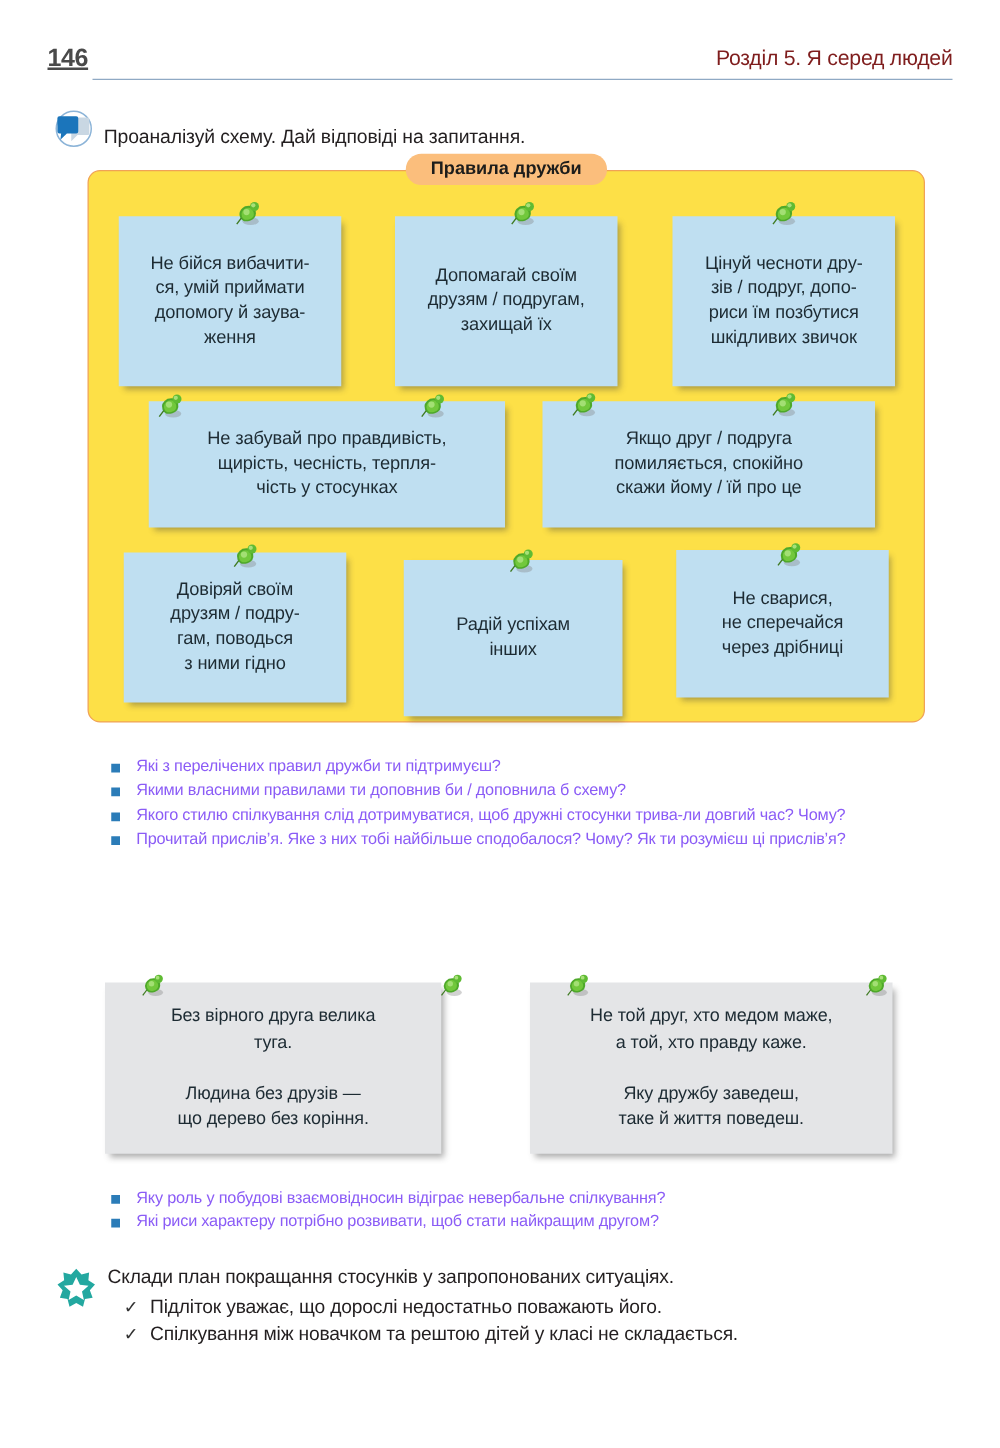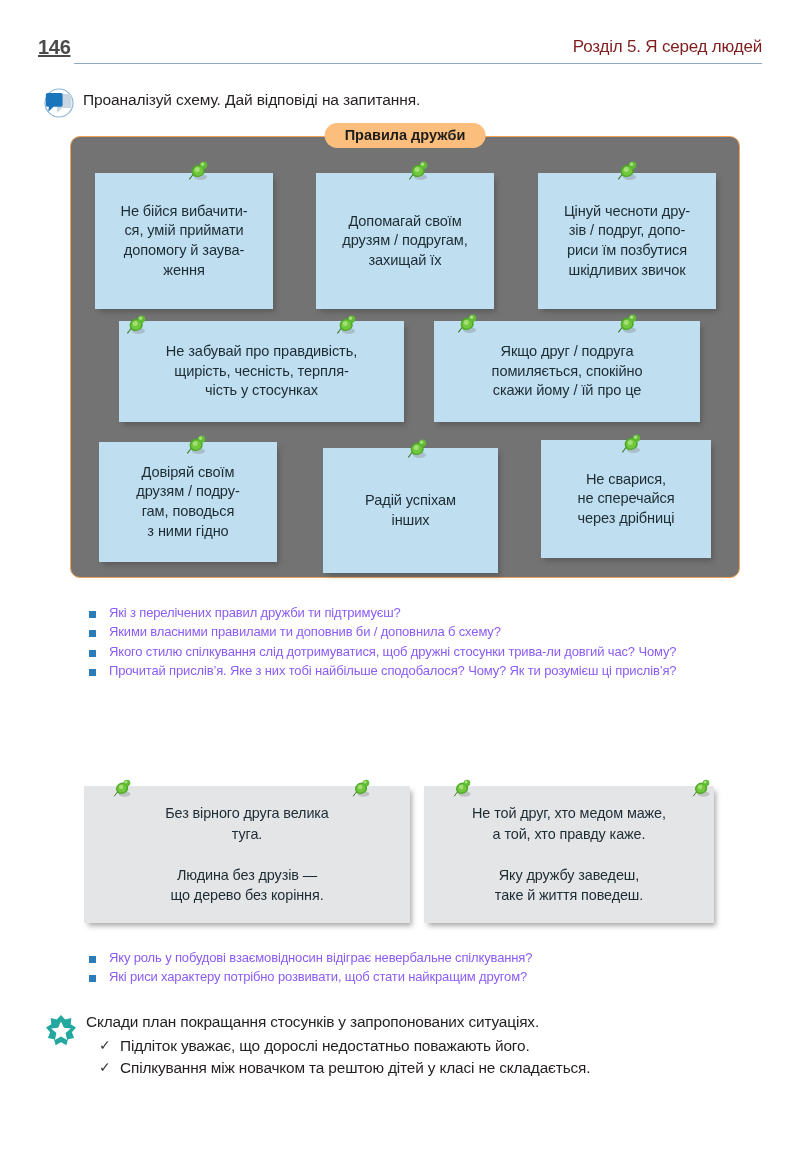--- a/index.html
+++ b/index.html
@@ -29,33 +29,33 @@
     letter-spacing: -.2px;
   }
   .header-rule {
     position: absolute; left: 36px; right: 0; top: 27px;
     height: 1px; background: #8fa9c4;
   }
 
   
   .task-row {
     position: absolute; left: 44px; top: 86px; width: 716px;
-    display: flex; align-items: flex-start; gap: 9px;
+    display: flex; align-items: flex-end; gap: 9px;
   }
   .bubble-icon { width: 30px; height: 32px; flex: 0 0 30px; margin-top: 1px; }
   .task-text {
     font-size: 15.5px; color: #231f20; line-height: 1.25; padding-top: 4px;
     letter-spacing: -.1px;
   }
 
   
   .scheme {
     position: absolute; left: 70px; top: 136px; width: 670px; height: 442px;
     border: 1.6px solid #f0a256; border-radius: 10px;
-    background: #737373;
+    background: #fde047;
   }
   .scheme-title {
     position: absolute; left: 50%; top: -14px; transform: translateX(-50%);
     background: #fbbe7c; color: #1d1d1b;
     font-size: 14.5px; font-weight: bold;
     padding: 4px 20px 5px; border-radius: 14px;
     white-space: nowrap; z-index: 5;
   }
 
   
@@ -307,21 +307,21 @@
   <div class="qitem">
     <span class="sq"></span>
     <span>Якого стилю спілкування слід дотримуватися, щоб дружні стосунки трива-​ли довгий час? Чому?</span>
   </div>
   <div class="qitem">
     <span class="sq"></span>
     <span>Прочитай прислів’я. Яке з них тобі найбільше сподобалося? Чому? Як ти розумієш ці прислів’я?</span>
   </div>
 </div>
 
-<div class="note gray" style="left:84px; top:786px; width:326px; height:137px;align-items:center;">
+<div class="note gray" style="left:84px; top:786px; width:269px; height:137px;align-items:center;">
   <span class="note-text">Без вірного друга велика
 туга.
 
 Людина без друзів —
 що дерево без коріння.</span>
 </div>
 <span class="pin" style="left:109px; top:776px;">
   <svg viewBox="0 0 26 26" width="26" height="26">
     <ellipse cx="15.5" cy="18" rx="6" ry="2.8" fill="#7f7f7f" opacity=".35"></ellipse>
     <path d="M11 7 q6.5 -1.8 8 3.6 q1.1 5 -4.2 6.9 q-5.6 1.9 -7.4 -2.7 q-1.6 -4.6 3.6 -7.8 z" fill="#4ea82a"></path>

